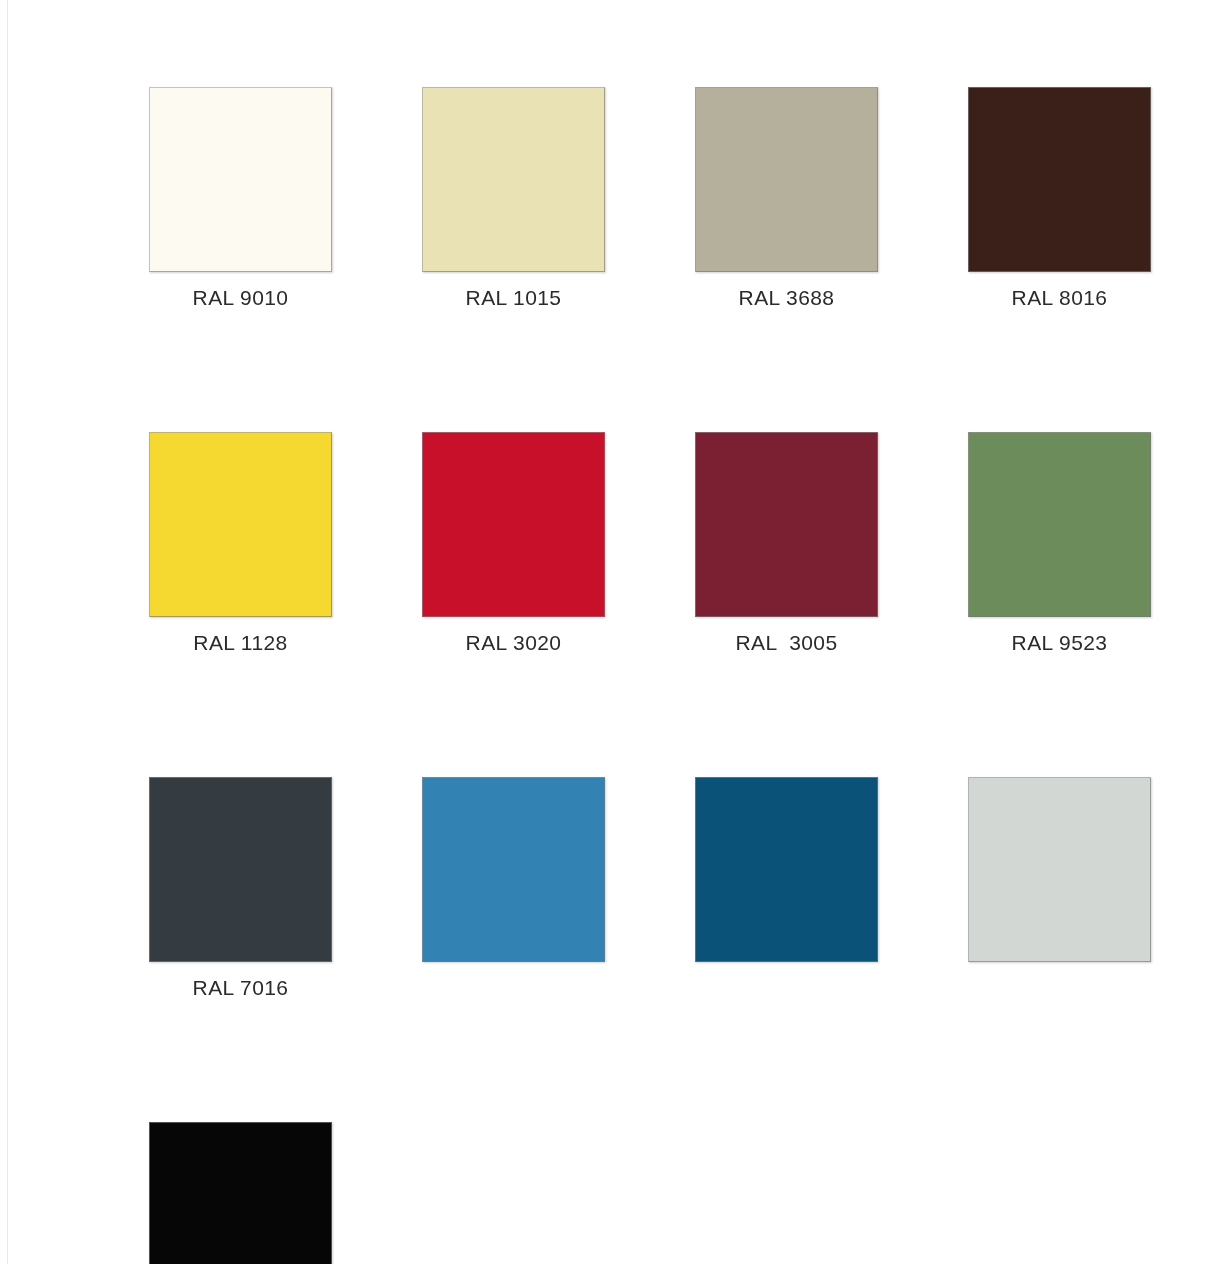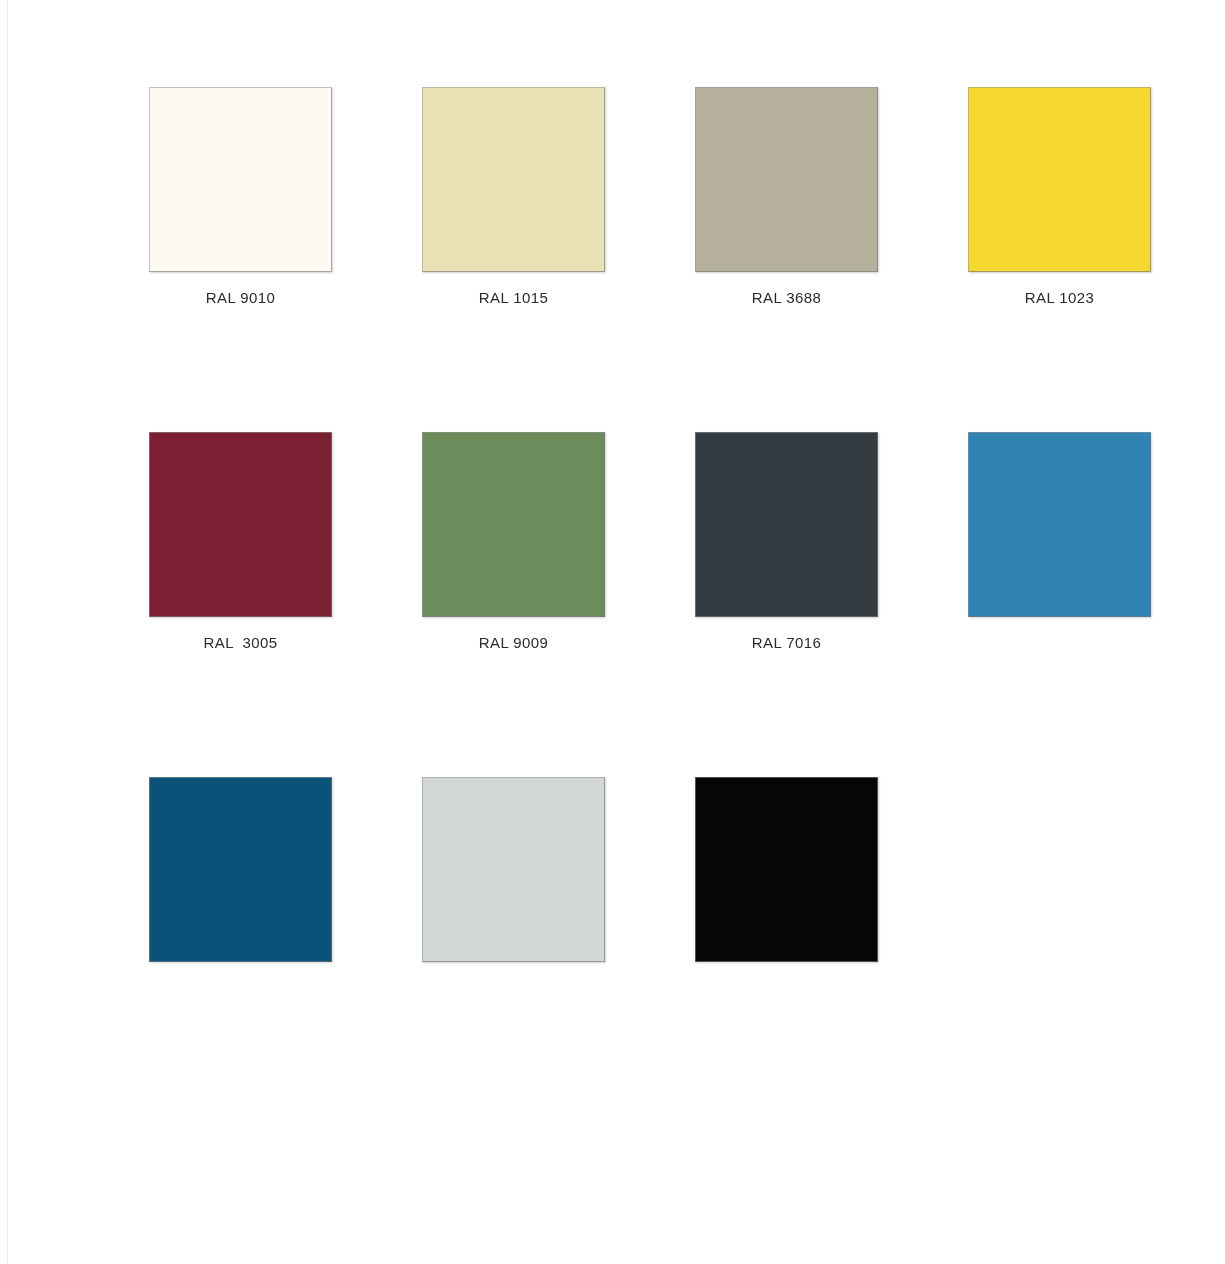--- a/index.html
+++ b/index.html
@@ -60,21 +60,21 @@
     box-sizing: border-box;
     border-top: 1px solid rgba(150,150,150,0.55);
     border-left: 1px solid rgba(150,150,150,0.55);
     border-right: 1px solid rgba(120,120,120,0.65);
     border-bottom: 1px solid rgba(120,120,120,0.65);
     box-shadow: 1px 1px 2px rgba(0,0,0,0.18);
   }
 
   .swatch-label {
     margin-top: 14px;
-    font-size: 15px;
+    font-size: 21px;
     letter-spacing: 0.4px;
     color: #2b2b2b;
     white-space: pre;
     text-align: center;
     line-height: 24px;
   }
 </style>
 </head>
 <body>
 
@@ -94,35 +94,47 @@
       <div class="swatch-label">RAL 1015</div>
     </div>
     <div class="swatch-cell">
       <div class="swatch-chip-wrap">
         <div class="swatch-chip" style="background: rgb(180, 176, 155);"></div>
       </div>
       <div class="swatch-label">RAL 3688</div>
     </div>
     <div class="swatch-cell">
       <div class="swatch-chip-wrap">
+        <div class="swatch-chip" style="background: rgb(58, 32, 25);"></div>
+      </div>
+      <div class="swatch-label">RAL 8016</div>
+    </div>
+    <div class="swatch-cell">
+      <div class="swatch-chip-wrap">
         <div class="swatch-chip" style="background: rgb(245, 217, 48);"></div>
       </div>
-      <div class="swatch-label">RAL 1023</div>
+      <div class="swatch-label">RAL 1128</div>
+    </div>
+    <div class="swatch-cell">
+      <div class="swatch-chip-wrap">
+        <div class="swatch-chip" style="background: rgb(200, 16, 42);"></div>
+      </div>
+      <div class="swatch-label">RAL 3020</div>
     </div>
     <div class="swatch-cell">
       <div class="swatch-chip-wrap">
         <div class="swatch-chip" style="background: rgb(123, 31, 50);"></div>
       </div>
       <div class="swatch-label">RAL  3005</div>
     </div>
     <div class="swatch-cell">
       <div class="swatch-chip-wrap">
         <div class="swatch-chip" style="background: rgb(109, 140, 92);"></div>
       </div>
-      <div class="swatch-label">RAL 9009</div>
+      <div class="swatch-label">RAL 9523</div>
     </div>
     <div class="swatch-cell">
       <div class="swatch-chip-wrap">
         <div class="swatch-chip" style="background: rgb(52, 60, 66);"></div>
       </div>
       <div class="swatch-label">RAL 7016</div>
     </div>
     <div class="swatch-cell">
       <div class="swatch-chip-wrap">
         <div class="swatch-chip" style="background: rgb(51, 130, 180);"></div>

